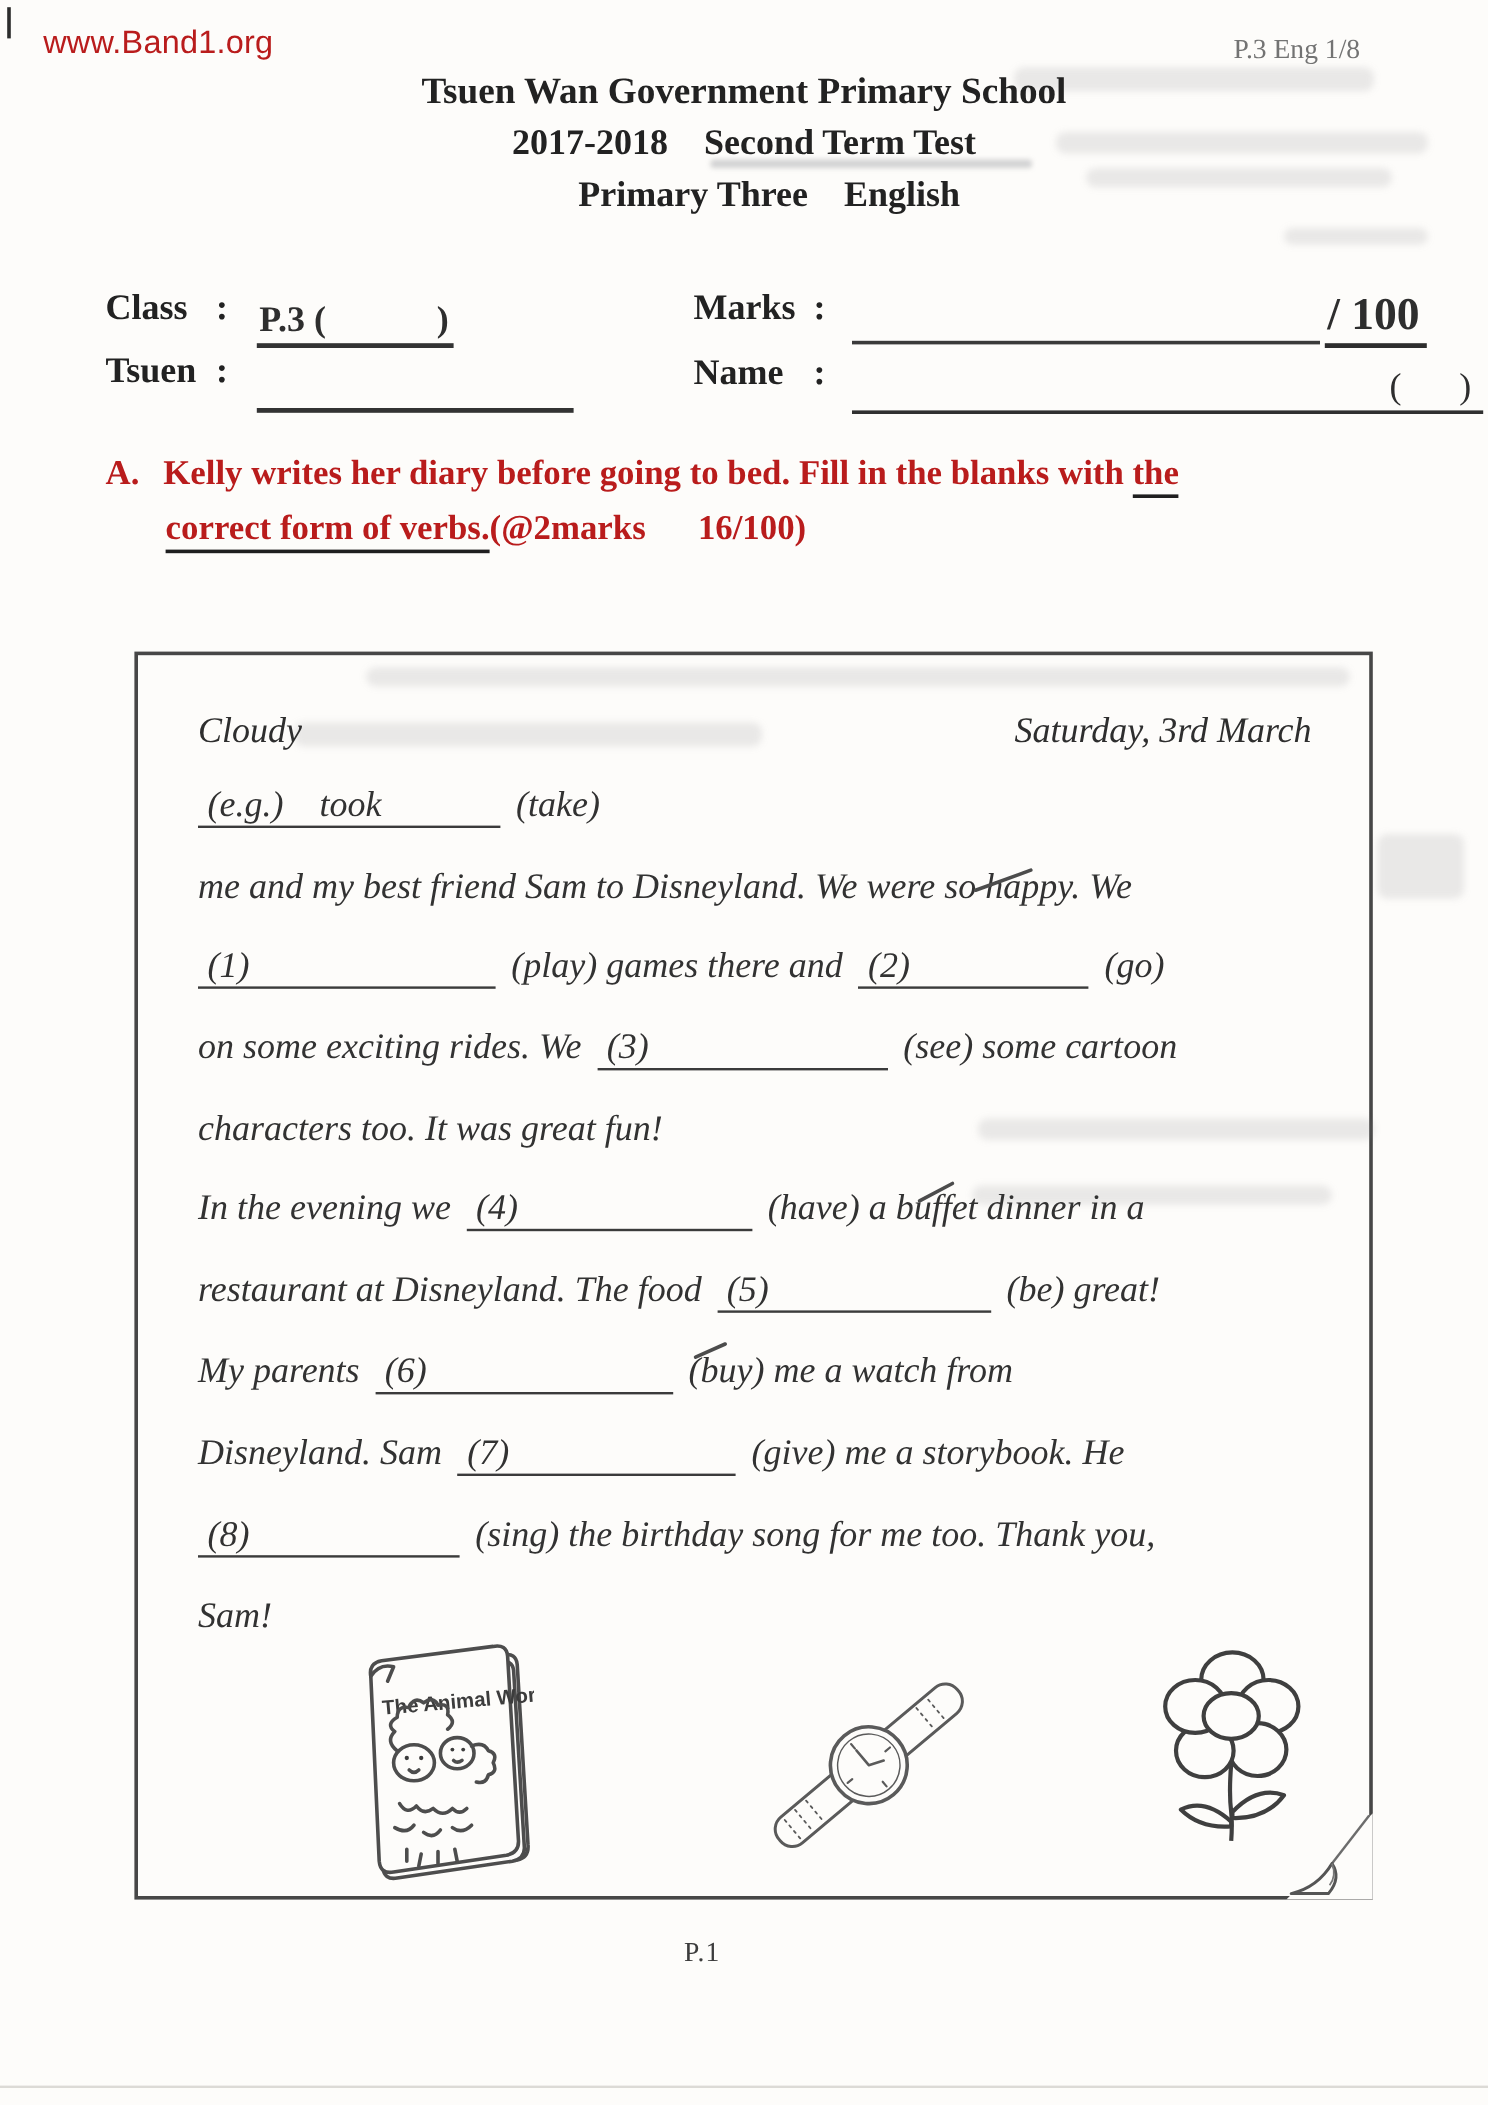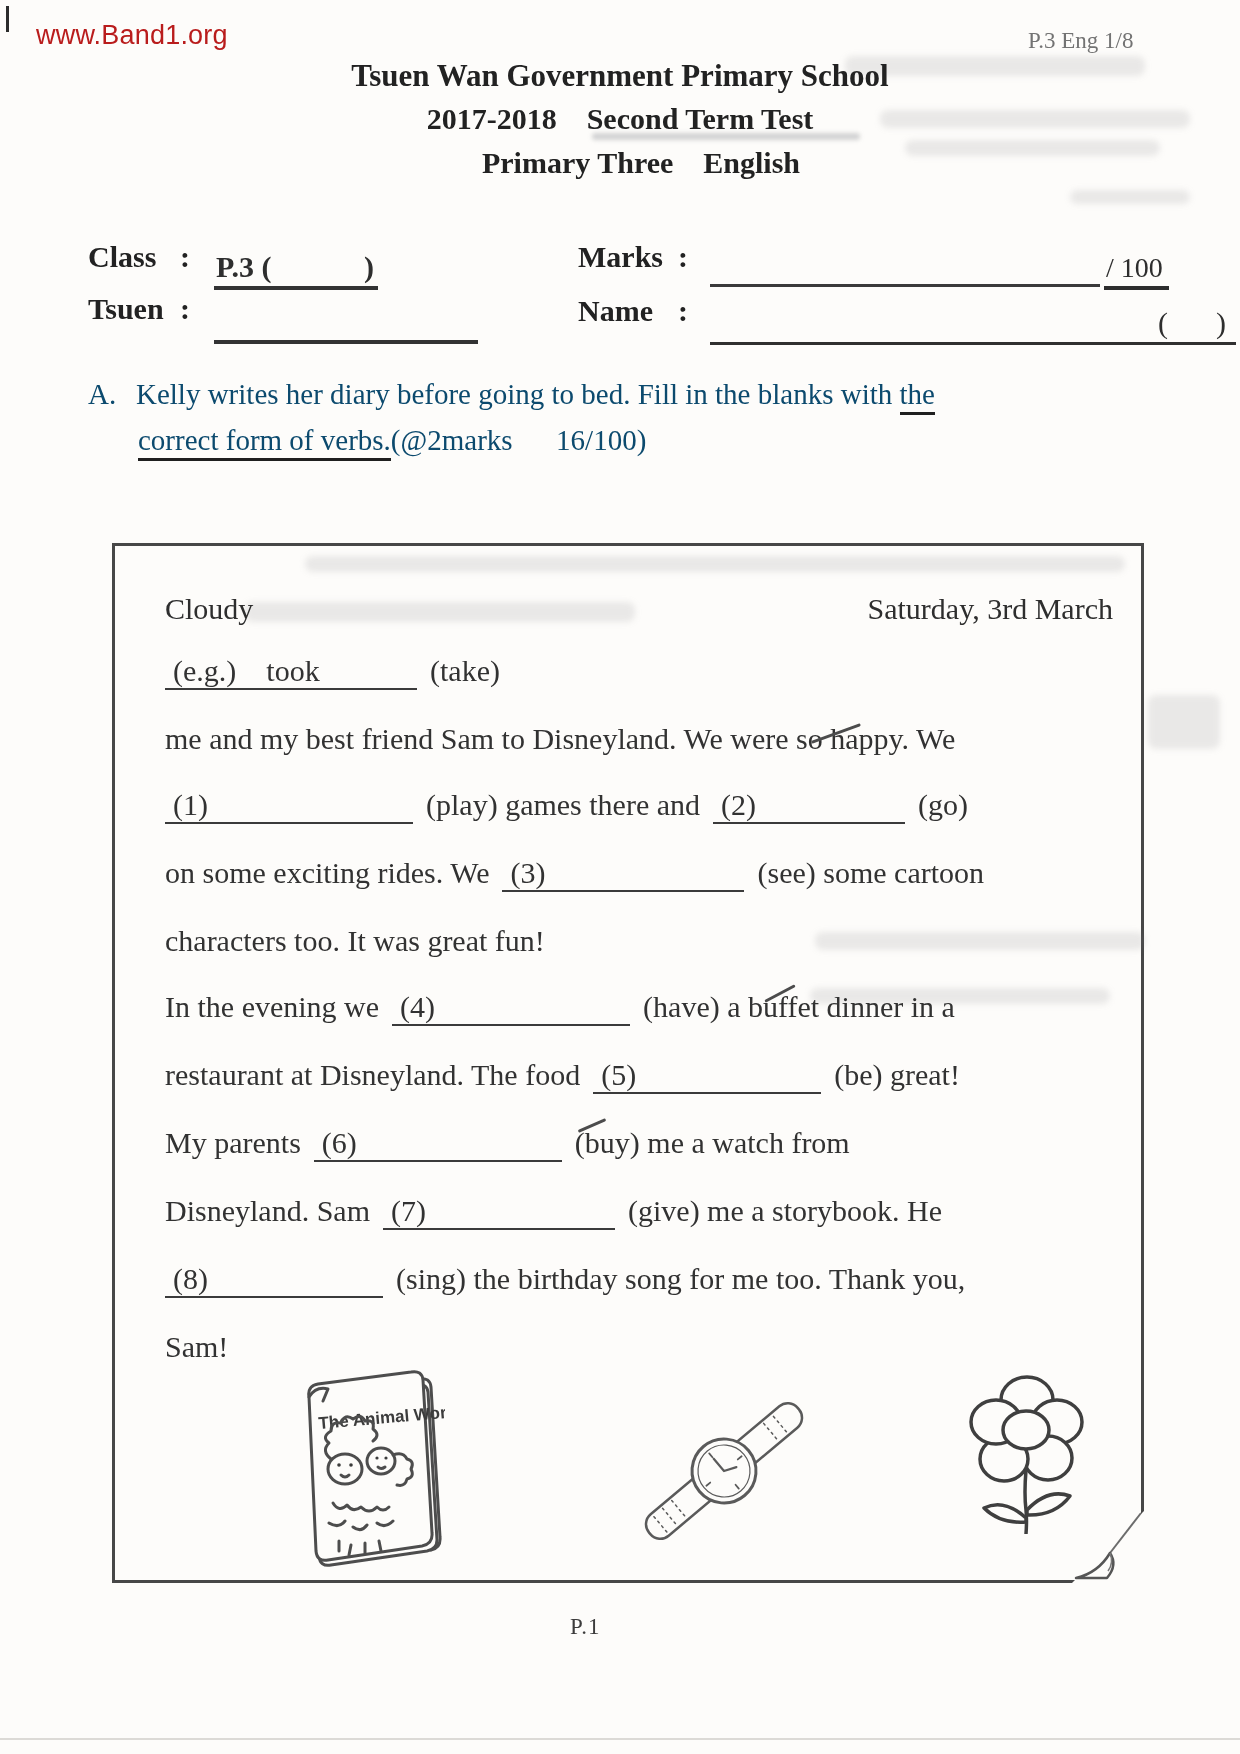--- a/index.html
+++ b/index.html
@@ -19,34 +19,34 @@
 
   
   .lbl{font-size:30px;font-weight:bold;color:#222;}
   .blankline{border-bottom:3px solid #3a3a3a;}
   .class-blank{left:214px;top:238px;width:158px;height:46px;border-bottom:4px solid #333;
                display:flex;justify-content:space-between;align-items:flex-end;
                font-size:30px;font-weight:bold;padding:0 4px 2px 2px;}
   .date-blank{left:214px;top:290px;width:264px;height:50px;border-bottom:4px solid #333;}
   .marks-blank{left:710px;top:238px;width:390px;height:46px;}
   .marks-total{left:1104px;top:238px;height:46px;display:flex;align-items:flex-end;
-               font-size:28px;font-weight:normal;border-bottom:4px solid #2d2d2d;padding:0 6px 2px 2px;}
+               font-size:38px;font-weight:bold;border-bottom:4px solid #2d2d2d;padding:0 6px 2px 2px;}
   .name-blank{left:710px;top:292px;width:516px;height:48px;border-bottom:3.5px solid #303030;
               display:flex;justify-content:flex-end;align-items:flex-end;gap:48px;
               font-size:30px;padding:0 10px 2px 0;}
 
   
-  .secA{left:88px;top:374px;width:1090px;font-size:29px;font-weight:normal;color:#0c4a6e;line-height:40px;}
+  .secA{left:88px;top:374px;width:1090px;font-size:29px;font-weight:bold;color:#b91c1c;line-height:40px;}
   .secA .row2{margin-left:50px;margin-top:6px;white-space:pre;}
   .u{border-bottom:3px solid #1f1f1f;padding-bottom:2px;}
   .secA-label{display:inline-block;width:48px;}
 
   
   .diary-box{left:112px;top:543px;width:1026px;height:1034px;border:3px solid #474747;}
-  .diary-inner{position:absolute;inset:0;padding:46px 28px 0 50px;box-sizing:border-box;}
+  .diary-inner{position:absolute;inset:0;padding:46px 48px 0 50px;box-sizing:border-box;font-style:italic;}
   .weather-row{display:flex;justify-content:space-between;font-size:30px;margin-bottom:28px;}
   .diary-line{display:flex;align-items:baseline;gap:13px;font-size:30px;line-height:34px;
               margin-bottom:32px;white-space:pre;color:#323232;}
   .answer-blank{display:inline-block;border-bottom:2.5px solid #3b3b3b;}
   .blank-label{padding-left:8px;white-space:pre;}
 
   
   .illus{position:absolute;}
   .book-illus{left:178px;top:815px;width:152px;height:207px;}
   .watch-illus{left:500px;top:818px;width:218px;height:215px;}

